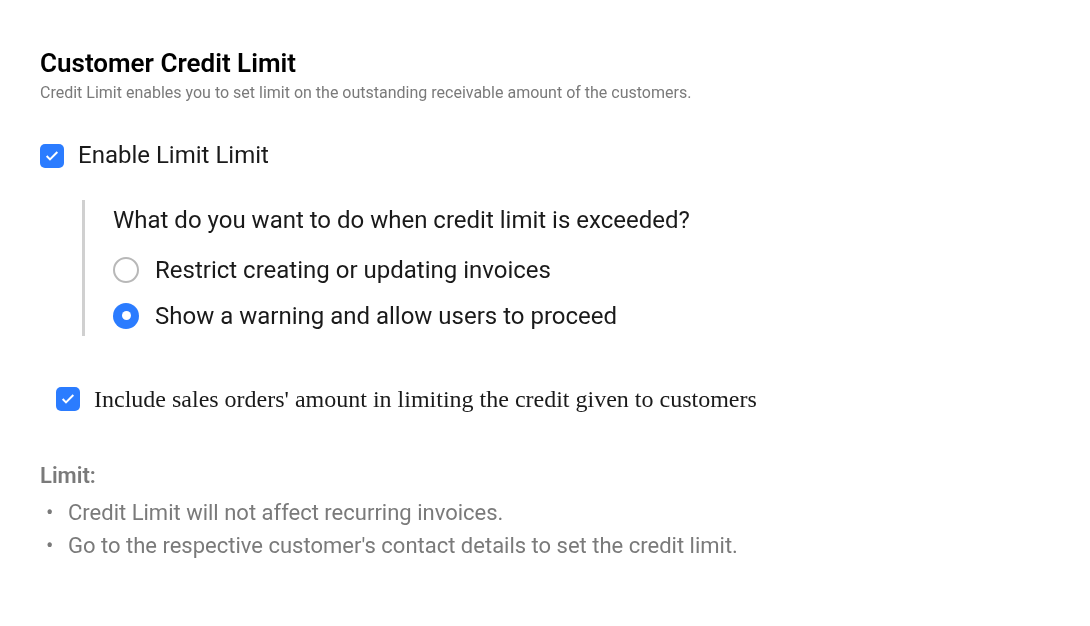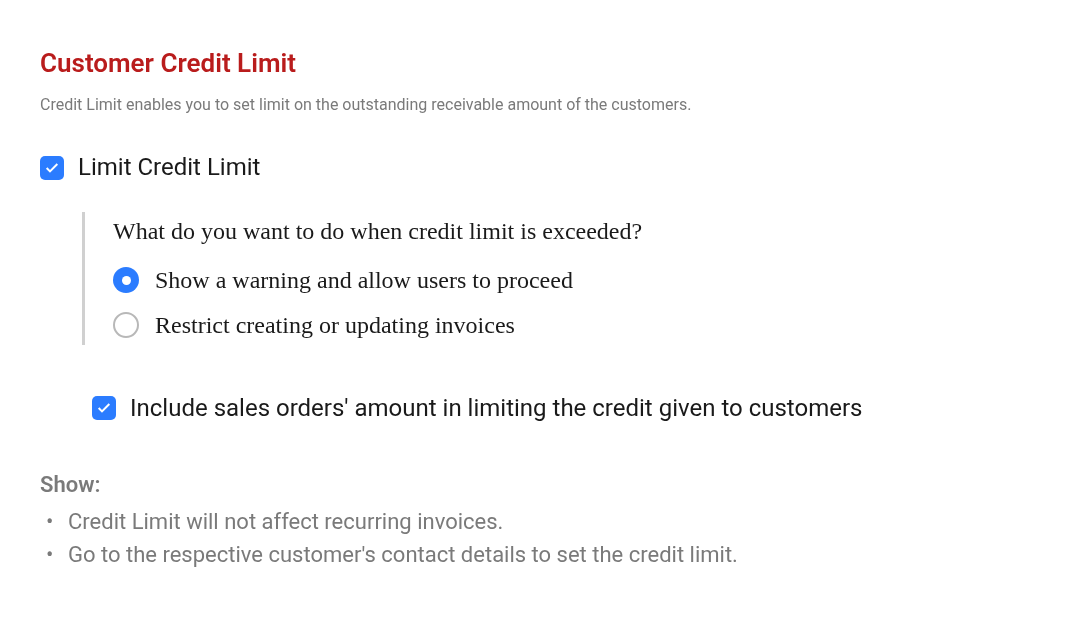--- a/index.html
+++ b/index.html
@@ -11,22 +11,22 @@
       font-family: -apple-system, BlinkMacSystemFont, "Segoe UI", Roboto, Helvetica, Arial, sans-serif;
       background: #ffffff;
       padding: 48px 40px;
       width: 1090px;
       height: 626px;
       color: #1a1a1a;
     }
     .section-title {
       font-size: 26px;
       font-weight: 600;
-      color: #b91c1c;
-      margin-bottom: 16px;
+      color: #000000;
+      margin-bottom: 4px;
     }
     .section-desc {
       font-size: 16px;
       color: #7a7a7a;
       margin-bottom: 36px;
       line-height: 1.4;
     }
     .checkbox-row {
       display: flex;
       align-items: center;
@@ -56,21 +56,20 @@
       color: #1a1a1a;
       line-height: 1.3;
     }
     .indent-group {
       margin-left: 42px;
       border-left: 3px solid #d0d0d0;
       padding-left: 28px;
       padding-top: 6px;
       padding-bottom: 6px;
       margin-bottom: 48px;
-      font-family: Liberation Serif, serif;
     }
     .question {
       font-size: 24px;
       color: #1a1a1a;
       margin-bottom: 22px;
     }
     .radio-row {
       display: flex;
       align-items: center;
       gap: 16px;
@@ -102,22 +101,23 @@
       width: 9px;
       height: 9px;
       border-radius: 50%;
       background: #ffffff;
     }
     .radio-label {
       font-size: 24px;
       color: #1a1a1a;
     }
     .sub-checkbox-wrap {
-      margin-left: 52px;
+      margin-left: 16px;
       margin-bottom: 48px;
+      font-family: Liberation Serif, serif;
     }
     .note-block {
       margin-top: 8px;
     }
     .note-title {
       font-size: 22px;
       font-weight: 600;
       color: #7a7a7a;
       margin-bottom: 8px;
     }
@@ -145,47 +145,47 @@
 
 <h1 class="section-title">Customer Credit Limit</h1>
 <p class="section-desc">Credit Limit enables you to set limit on the outstanding receivable amount of the customers.</p>
 
 <div class="checkbox-row">
   <div class="checkbox">
     <svg viewBox="0 0 24 24">
         <polyline points="4 12 9 17 20 6"></polyline>
       </svg>
   </div>
-  <span class="checkbox-label">Limit Credit Limit</span>
+  <span class="checkbox-label">Enable Limit Limit</span>
 </div>
 
 <div class="indent-group">
   <p class="question">What do you want to do when credit limit is exceeded?</p>
 
   <div class="radio-row">
-    <div class="radio selected"></div>
-    <span class="radio-label">Show a warning and allow users to proceed</span>
+    <div class="radio unselected"></div>
+    <span class="radio-label">Restrict creating or updating invoices</span>
   </div>
 
   <div class="radio-row">
-    <div class="radio unselected"></div>
-    <span class="radio-label">Restrict creating or updating invoices</span>
+    <div class="radio selected"></div>
+    <span class="radio-label">Show a warning and allow users to proceed</span>
   </div>
 </div>
 
 <div class="sub-checkbox-wrap">
   <div class="checkbox-row" style="margin-bottom:0;">
     <div class="checkbox">
       <svg viewBox="0 0 24 24">
           <polyline points="4 12 9 17 20 6"></polyline>
         </svg>
     </div>
     <span class="checkbox-label">Include sales orders' amount in limiting the credit given to customers</span>
   </div>
 </div>
 
 <div class="note-block">
-  <p class="note-title">Show:</p>
+  <p class="note-title">Limit:</p>
   <ul>
     <li>Credit Limit will not affect recurring invoices.</li>
     <li>Go to the respective customer's contact details to set the credit limit.</li>
   </ul>
 </div>
 
 </body></html>

